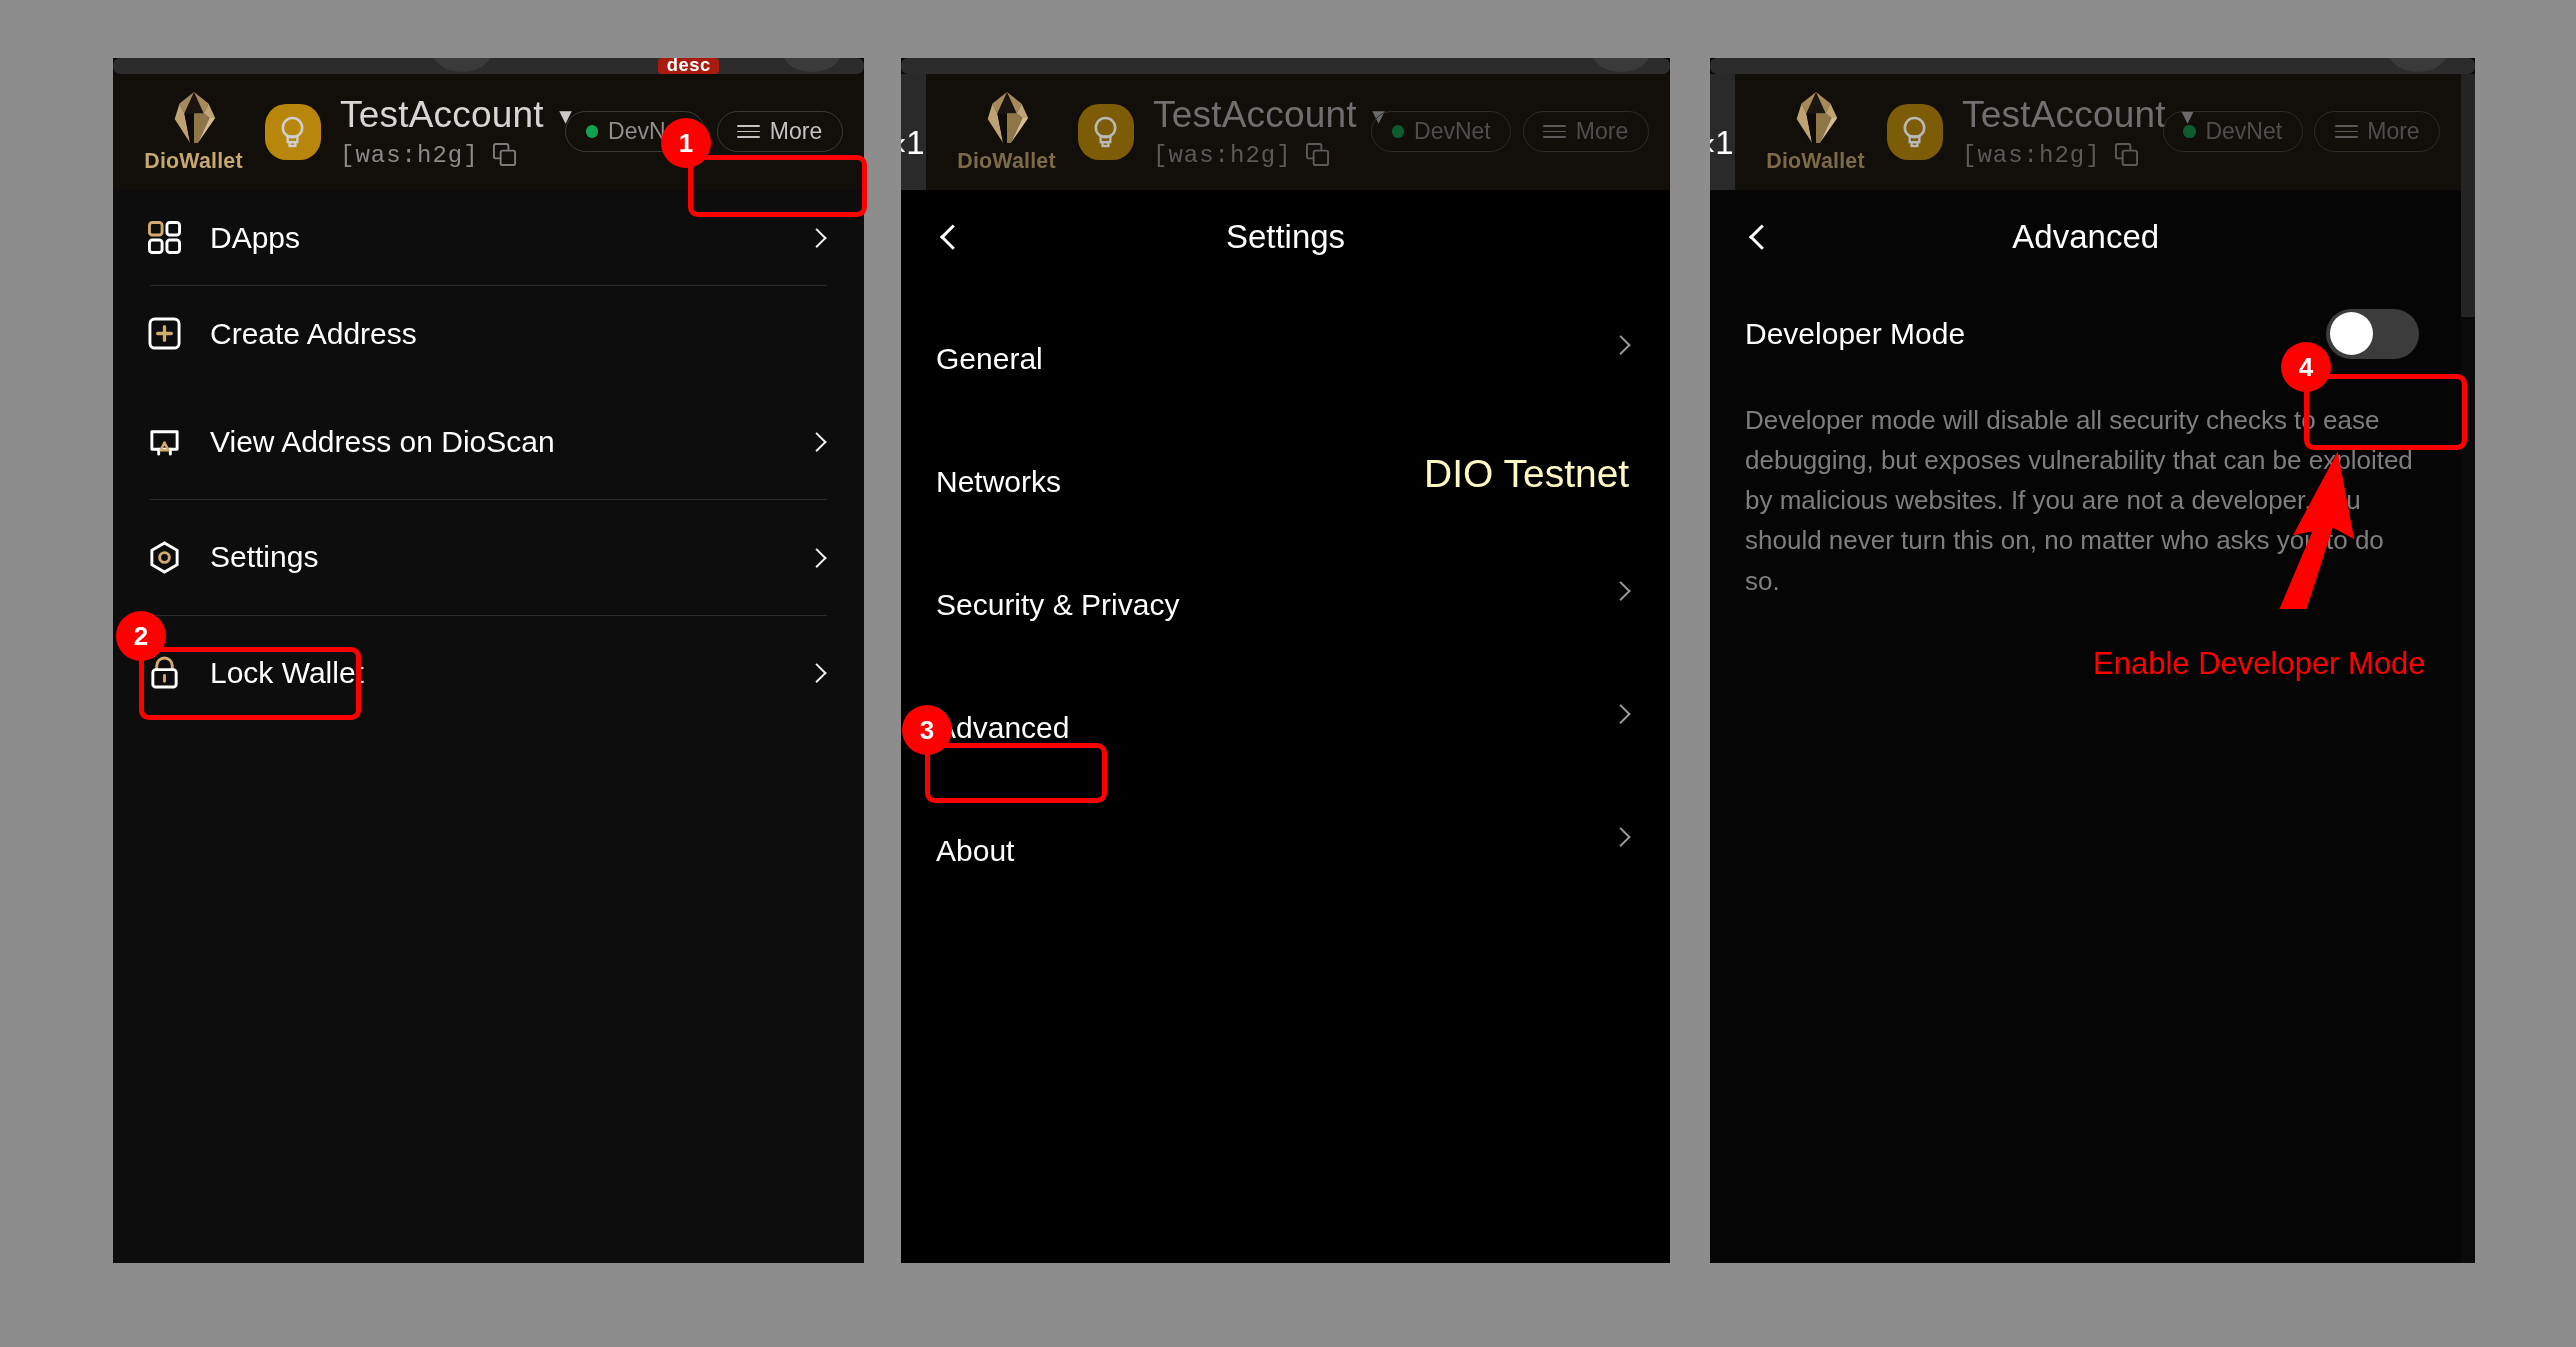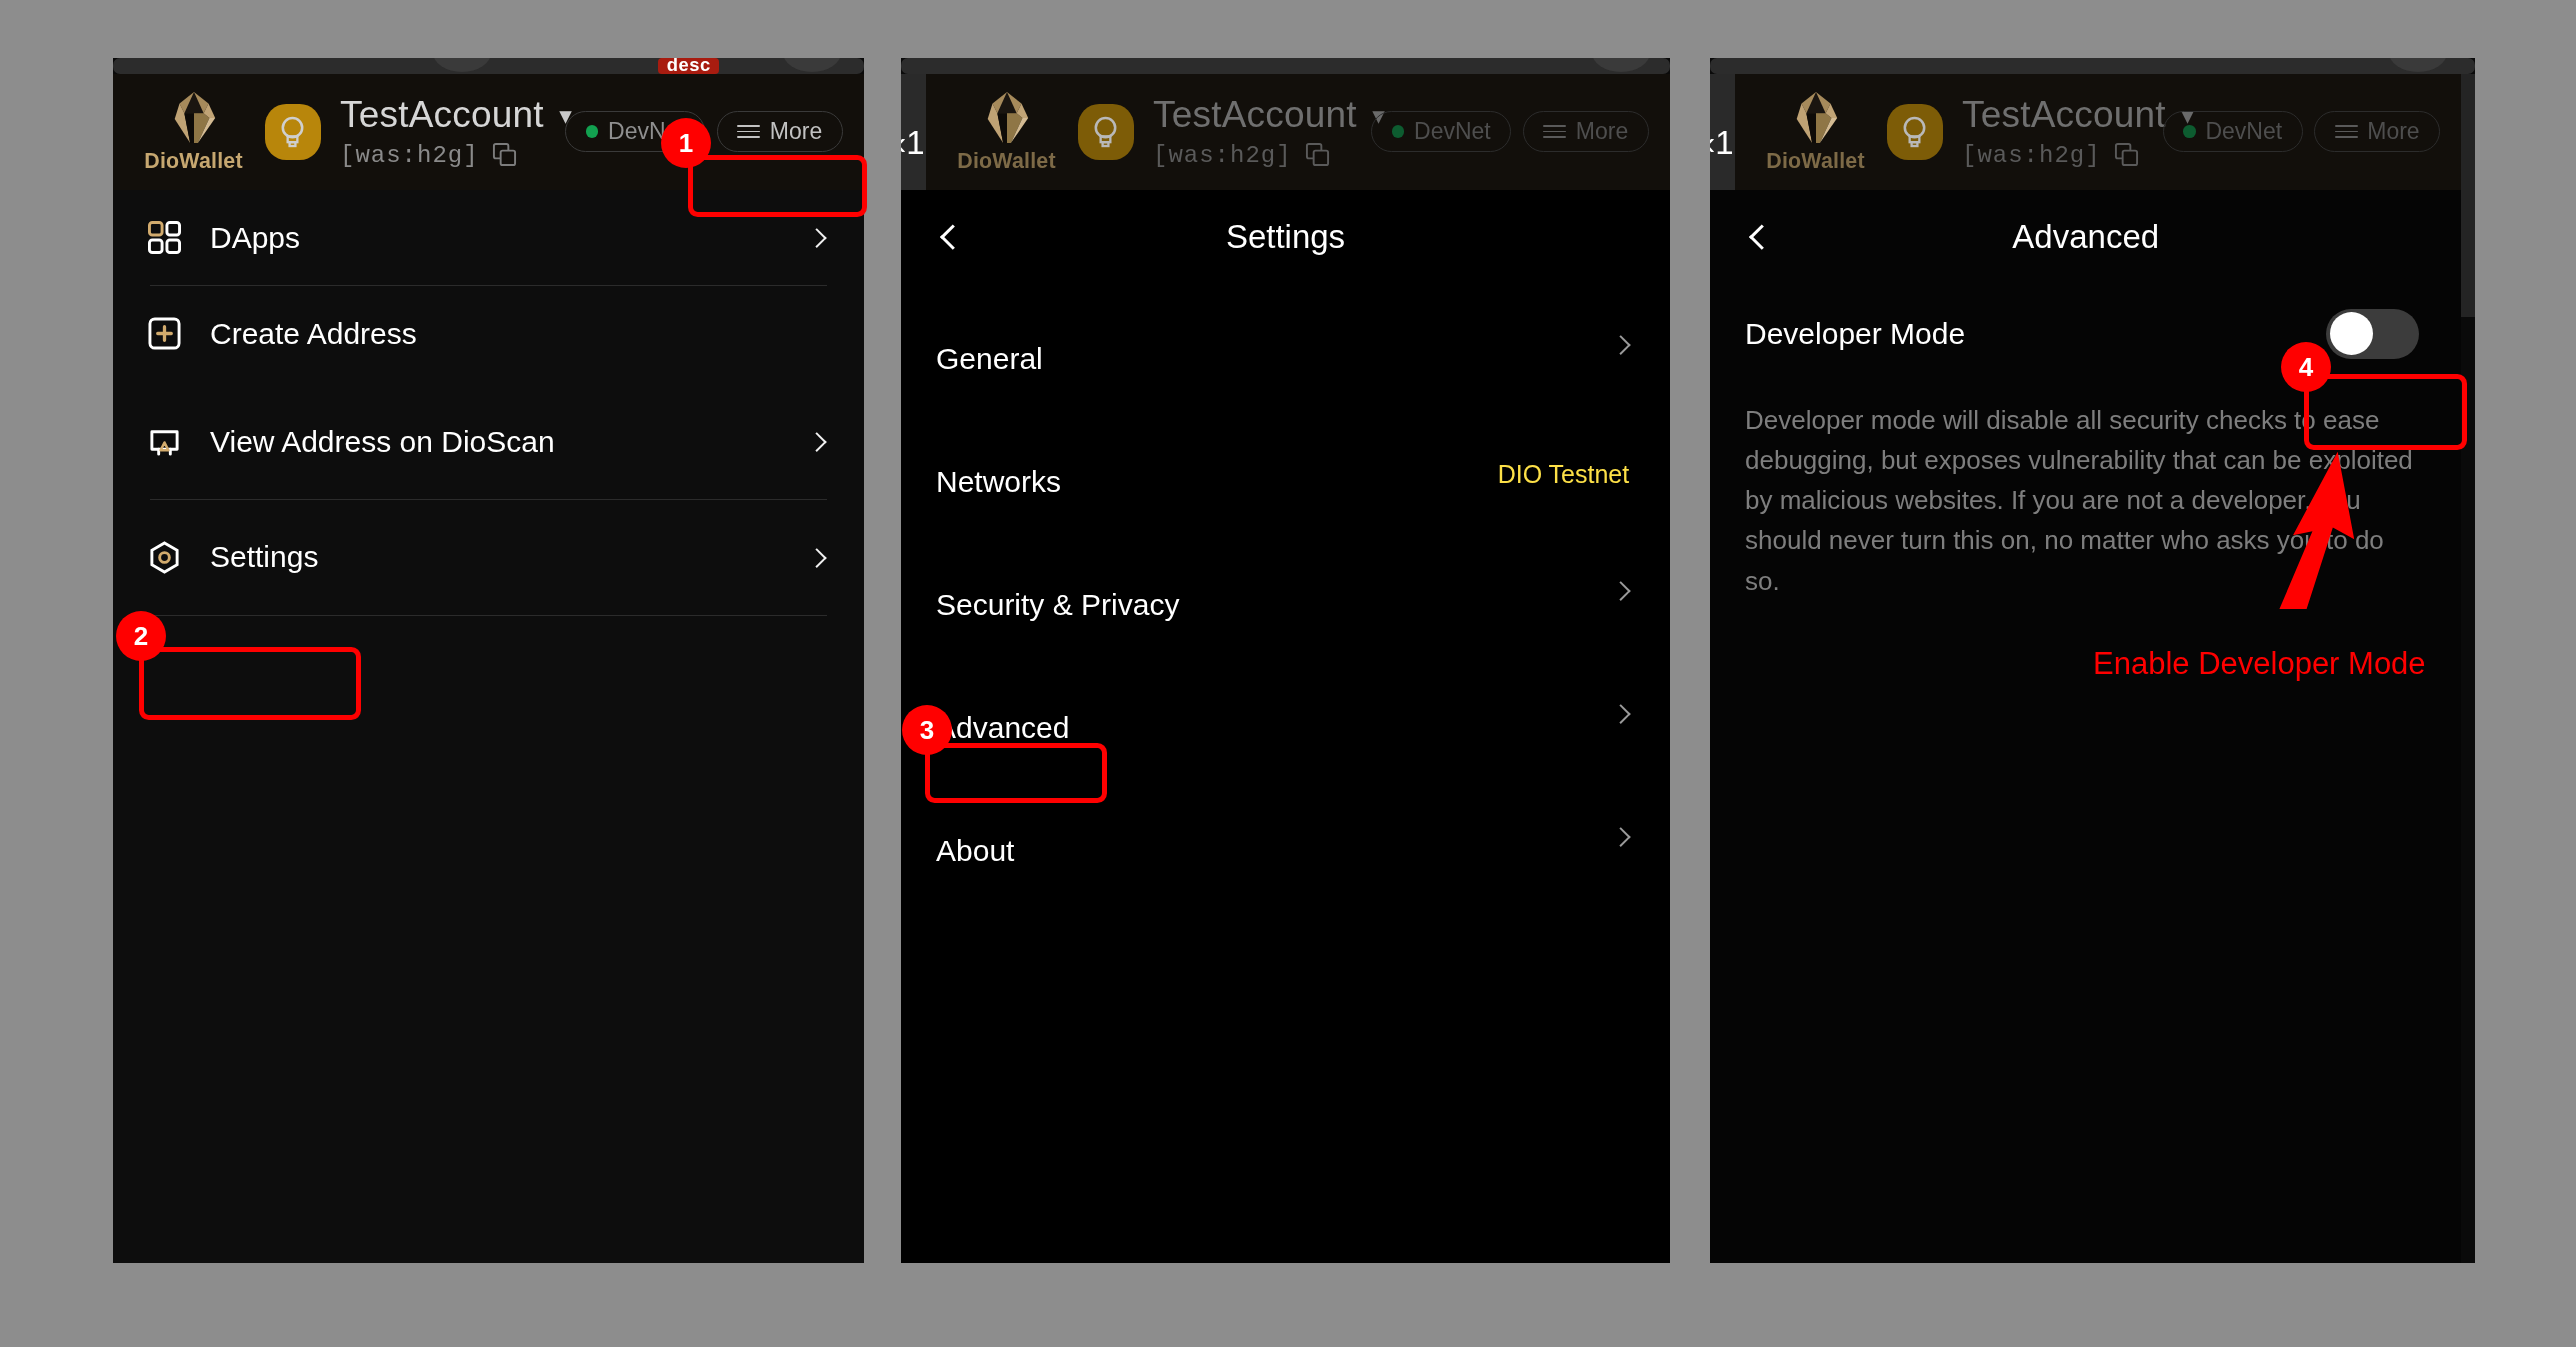--- a/index.html
+++ b/index.html
@@ -115,21 +115,21 @@
     width: 17.5px; height: 17.5px; border-left: 3.9px solid #fff; border-bottom: 3.9px solid #fff;
     transform: rotate(45deg); margin-left: 9.7px;
   }
   .subhead-title {
     position: absolute; left: 0; right: 0; text-align: center;
     font-size: 33px; color: #fff; pointer-events: none;
   }
   .list { padding: 0 35px; }
   .list-row { display: flex; align-items: center; height: 123px; }
   .list-label { font-size: 30px; color: #fff; flex: 1; margin-top: 28px; }
-  .list-value { font-size: 25px; color: #fde047; margin-right: 5.8px; margin-top: 13px; }
+  .list-value { font-size: 39px; color: #fef9c3; margin-right: 5.8px; margin-top: 13px; }
   .chev-dim {
     width: 13.6px; height: 13.6px; border-right: 2.9px solid #9a9a9a;
     border-top: 2.9px solid #9a9a9a; transform: rotate(45deg); margin-right: 7.8px; flex: none;
   }
 
   
   .adv { padding: 0 35px; }
   .adv-row { display: flex; align-items: center; height: 101px; }
   .adv-label { font-size: 30px; color: #fff; flex: 1; }
   .toggle {
@@ -265,20 +265,29 @@
           <svg class="ico" viewBox="0 0 34 34">
             <polygon points="17,2 30,9.5 30,24.5 17,32 4,24.5 4,9.5" fill="none" stroke="#ffffff" stroke-width="3"></polygon>
             <circle cx="17" cy="17" r="5" fill="none" stroke="#d2ab6d" stroke-width="3"></circle>
           </svg>
           <span class="menu-label">Settings</span>
           <span class="chev"></span>
         </div>
 
         <div class="divider" style="margin-top:9.7px;"></div>
 
+        <div class="menu-row" style="margin-top:9.7px;">
+          <svg class="ico" viewBox="0 0 34 34">
+            <path d="M9 14 V10 a8 8 0 0 1 16 0 v4" fill="none" stroke="#d2ab6d" stroke-width="3"></path>
+            <rect x="5" y="14" width="24" height="18" rx="3" fill="none" stroke="#ffffff" stroke-width="3"></rect>
+            <path d="M17 20 V26" stroke="#d2ab6d" stroke-width="3" stroke-linecap="round"></path>
+          </svg>
+          <span class="menu-label">Lock Wallet</span>
+          <span class="chev"></span>
+        </div>
 
       </div>
     </div>
   </div>
 
   <div class="panel" style="left:901px; top:58px; width:769px; height:1205px;">
     <div class="panel-chrome">
       <div class="chrome-tabcurve" style="left:691px;"></div>
     </div>
     <div class="panel-rail" style="width:25px; bottom:auto; height:171px;"></div>

